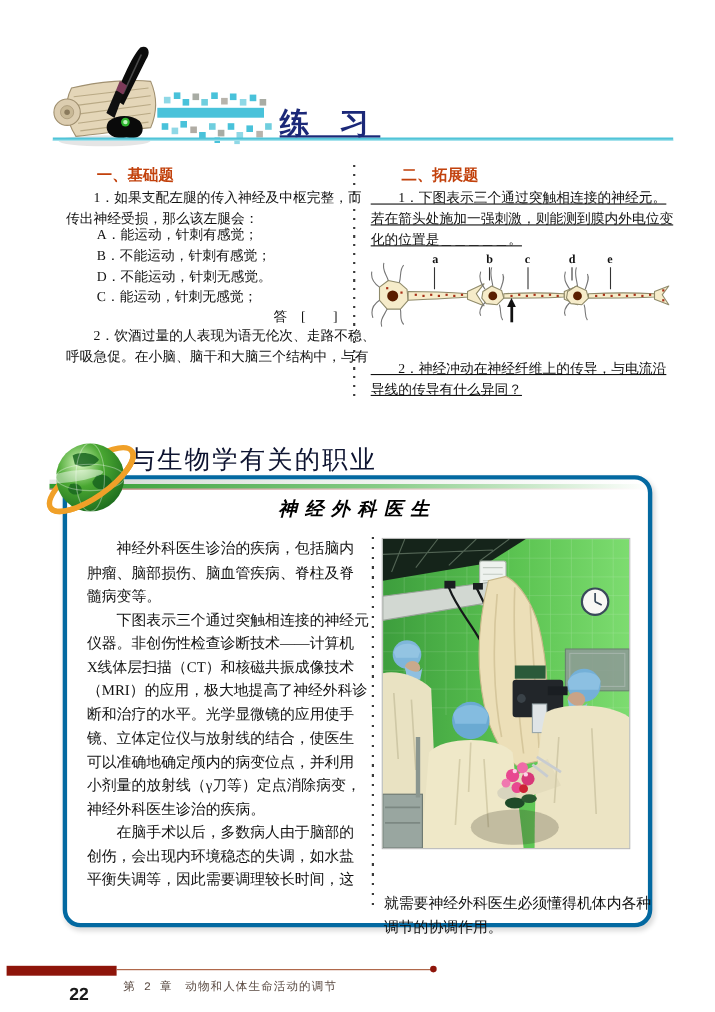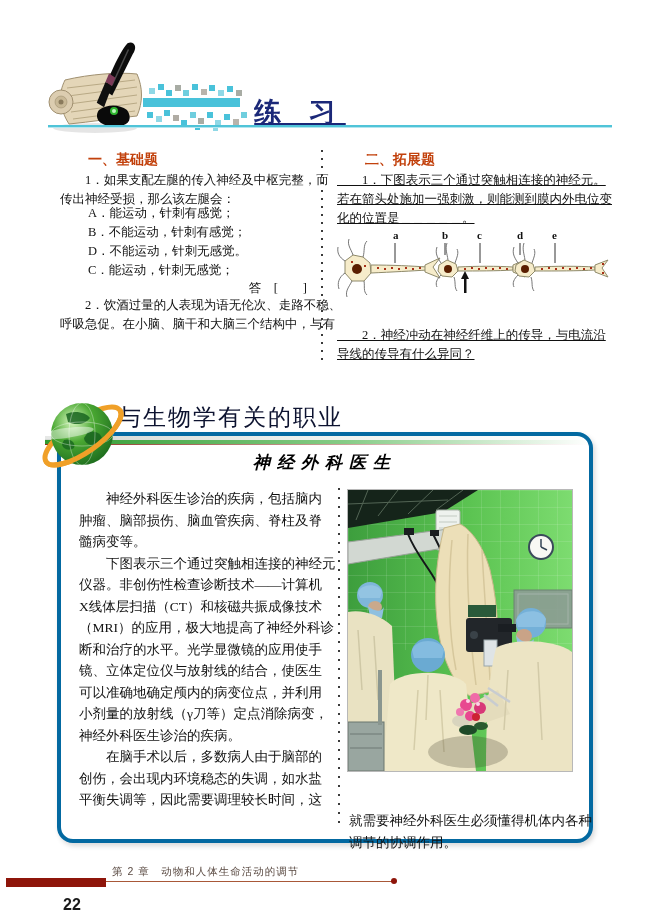--- a/index.html
+++ b/index.html
@@ -47,22 +47,22 @@
   .photo-frame{position:absolute;left:286px;top:53px;width:224px;height:281px;
                border:1px solid #b8b8b8;}
   .photo-frame svg{display:block;}
   .photo-caption{position:absolute;left:288px;top:346px;width:230px;margin-top:28px;}
   .photo-caption div{font-size:13.5px;line-height:22px;white-space:nowrap;}
 
   
   .page-num{position:absolute;left:63px;top:860px;
             font-family:"Liberation Sans","DejaVu Sans",sans-serif;
             font-weight:bold;font-size:16px;color:#1a1a1a;margin-top:36px;}
-  .chapter{position:absolute;left:112px;top:865px;
-           font-family:Liberation Sans, sans-serif;
+  .chapter{position:absolute;left:112px;top:890px;
+           font-family:Liberation Mono, monospace;
            font-size:10.5px;color:#5a4a42;letter-spacing:1px;}
   .footer-bar{position:absolute;left:6px;top:878px;width:100px;height:9px;background:#8e150a;}
   .footer-line{position:absolute;left:106px;top:881px;width:287px;height:1px;background:#a85838;}
   .footer-dot{position:absolute;left:391px;top:878px;width:6px;height:6px;border-radius:50%;
               background:#8e150a;}
 </style>
 </head>
 <body>
 
 <div class="page">

